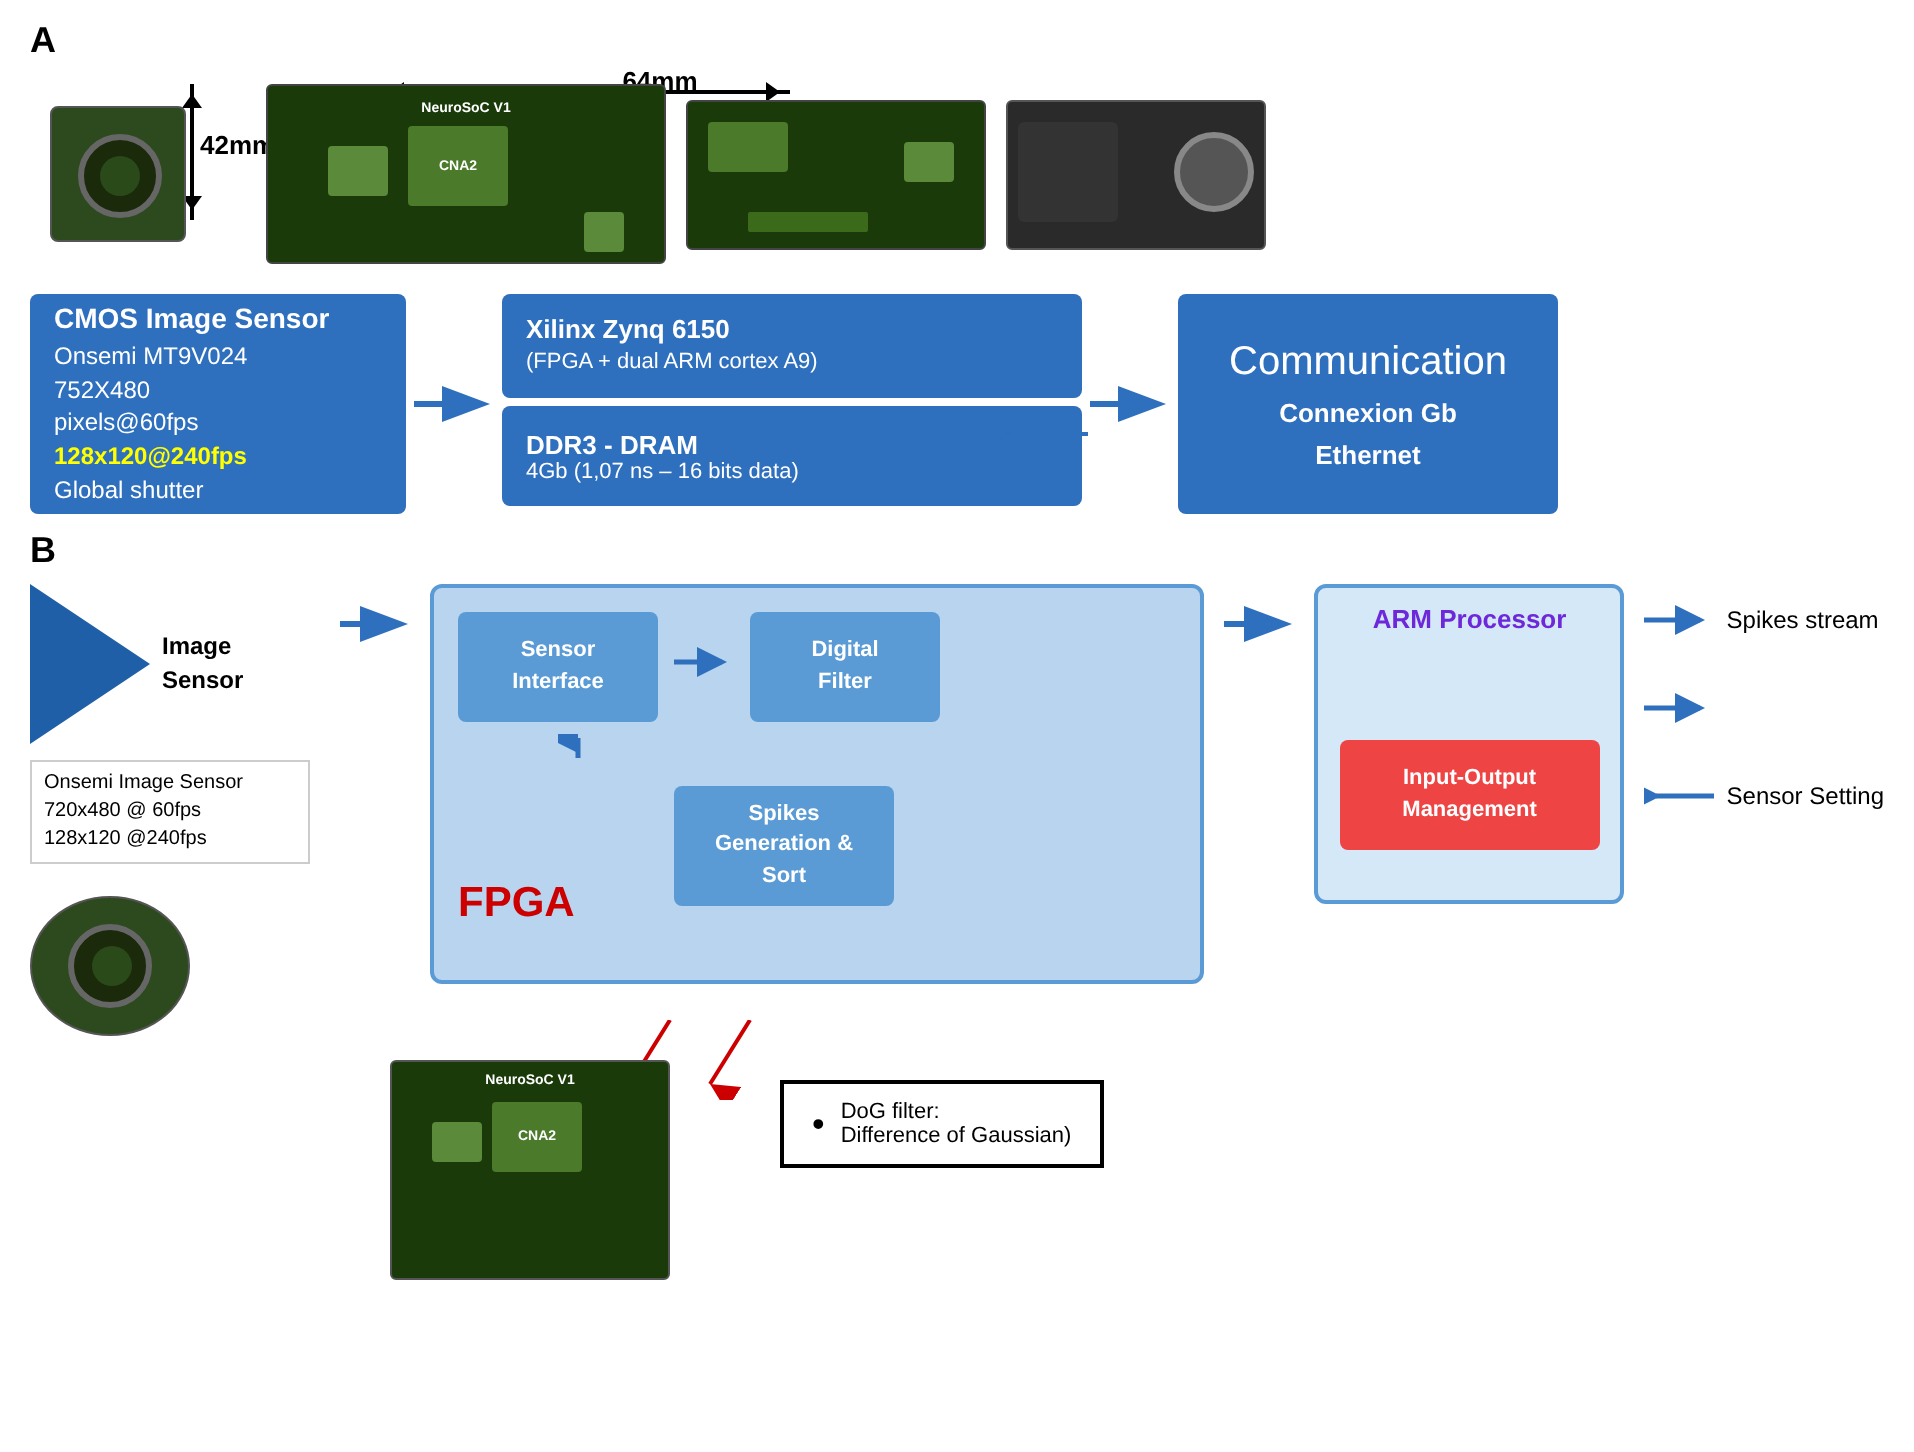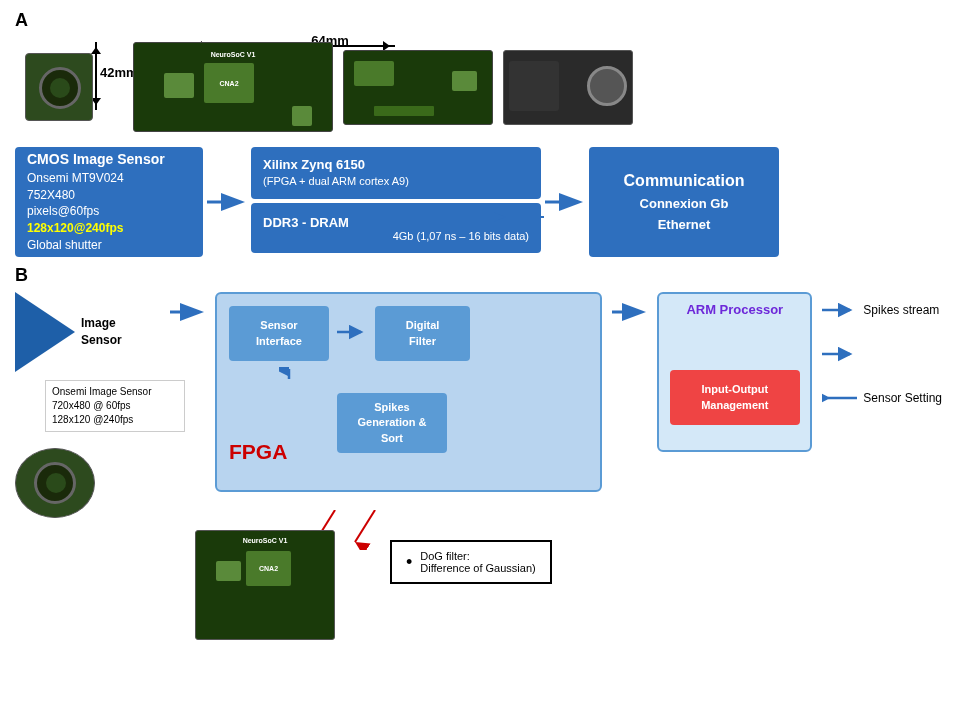--- a/index.html
+++ b/index.html
@@ -208,21 +208,20 @@
       border-left: 60px solid #1e5fa8;
     }
     .sensor-text-box {
       background: #fff;
       border: 1px solid #ccc;
       padding: 4px 6px;
       font-size: 10px;
       line-height: 1.4;
       color: #000;
       width: 140px;
-      margin-left: 30px;
     }
     .sensor-img-placeholder {
       width: 80px;
       height: 70px;
       background: #2d4a1e;
       border: 1px solid #555;
       border-radius: 50%;
       margin-top: 8px;
     }
 
@@ -415,21 +414,21 @@
           </svg>
       </div>
 
       <div style="display:flex;flex-direction:column;gap:4px;width:290px;">
         <div class="block-blue block-xilinx" style="height:52px;display:flex;flex-direction:column;justify-content:center;">
           <div style="font-weight:bold;font-size:13px;">Xilinx Zynq 6150</div>
           <div style="font-size:11px;">(FPGA + dual ARM  cortex A9)</div>
         </div>
         <div class="block-blue block-ddr3" style="height:50px;display:flex;flex-direction:column;justify-content:center;">
           <div style="font-weight:bold;font-size:13px;">DDR3 - DRAM</div>
-          <div style="font-size:11px;text-align:right;">4Gb (1,07 ns – 16 bits data)</div>
+          <div style="font-size:11px;">4Gb (1,07 ns – 16 bits data)</div>
         </div>
       </div>
 
       <div class="arrow-right">
         <svg viewBox="0 0 40 20" width="40" height="20">
             <defs>
               <marker id="ah2" markerWidth="8" markerHeight="8" refX="6" refY="3" orient="auto">
                 <path d="M0,0 L0,6 L8,3 z" fill="#2e6fbe"></path>
               </marker>
             </defs>
@@ -442,21 +441,21 @@
             <defs>
               <marker id="ah3" markerWidth="8" markerHeight="8" refX="2" refY="3" orient="auto">
                 <path d="M8,0 L8,6 L0,3 z" fill="#2e6fbe"></path>
               </marker>
             </defs>
             <line x1="50" y1="10" x2="8" y2="10" stroke="#2e6fbe" stroke-width="2" marker-end="url(#ah3)"></line>
           </svg>
       </div>
 
       <div class="block-blue block-comm" style="width:190px;line-height:1.6;">
-        <div style="font-weight:bold;font-size:16px;">Communication</div>
+        <div style="font-weight:normal;font-size:20px;">Communication</div>
         <div>Connexion Gb</div>
         <div>Ethernet</div>
       </div>
     </div>
   </div>
 
   <div class="section-b">
     <span class="section-label">B</span>
     <div class="section-b-content">
 

